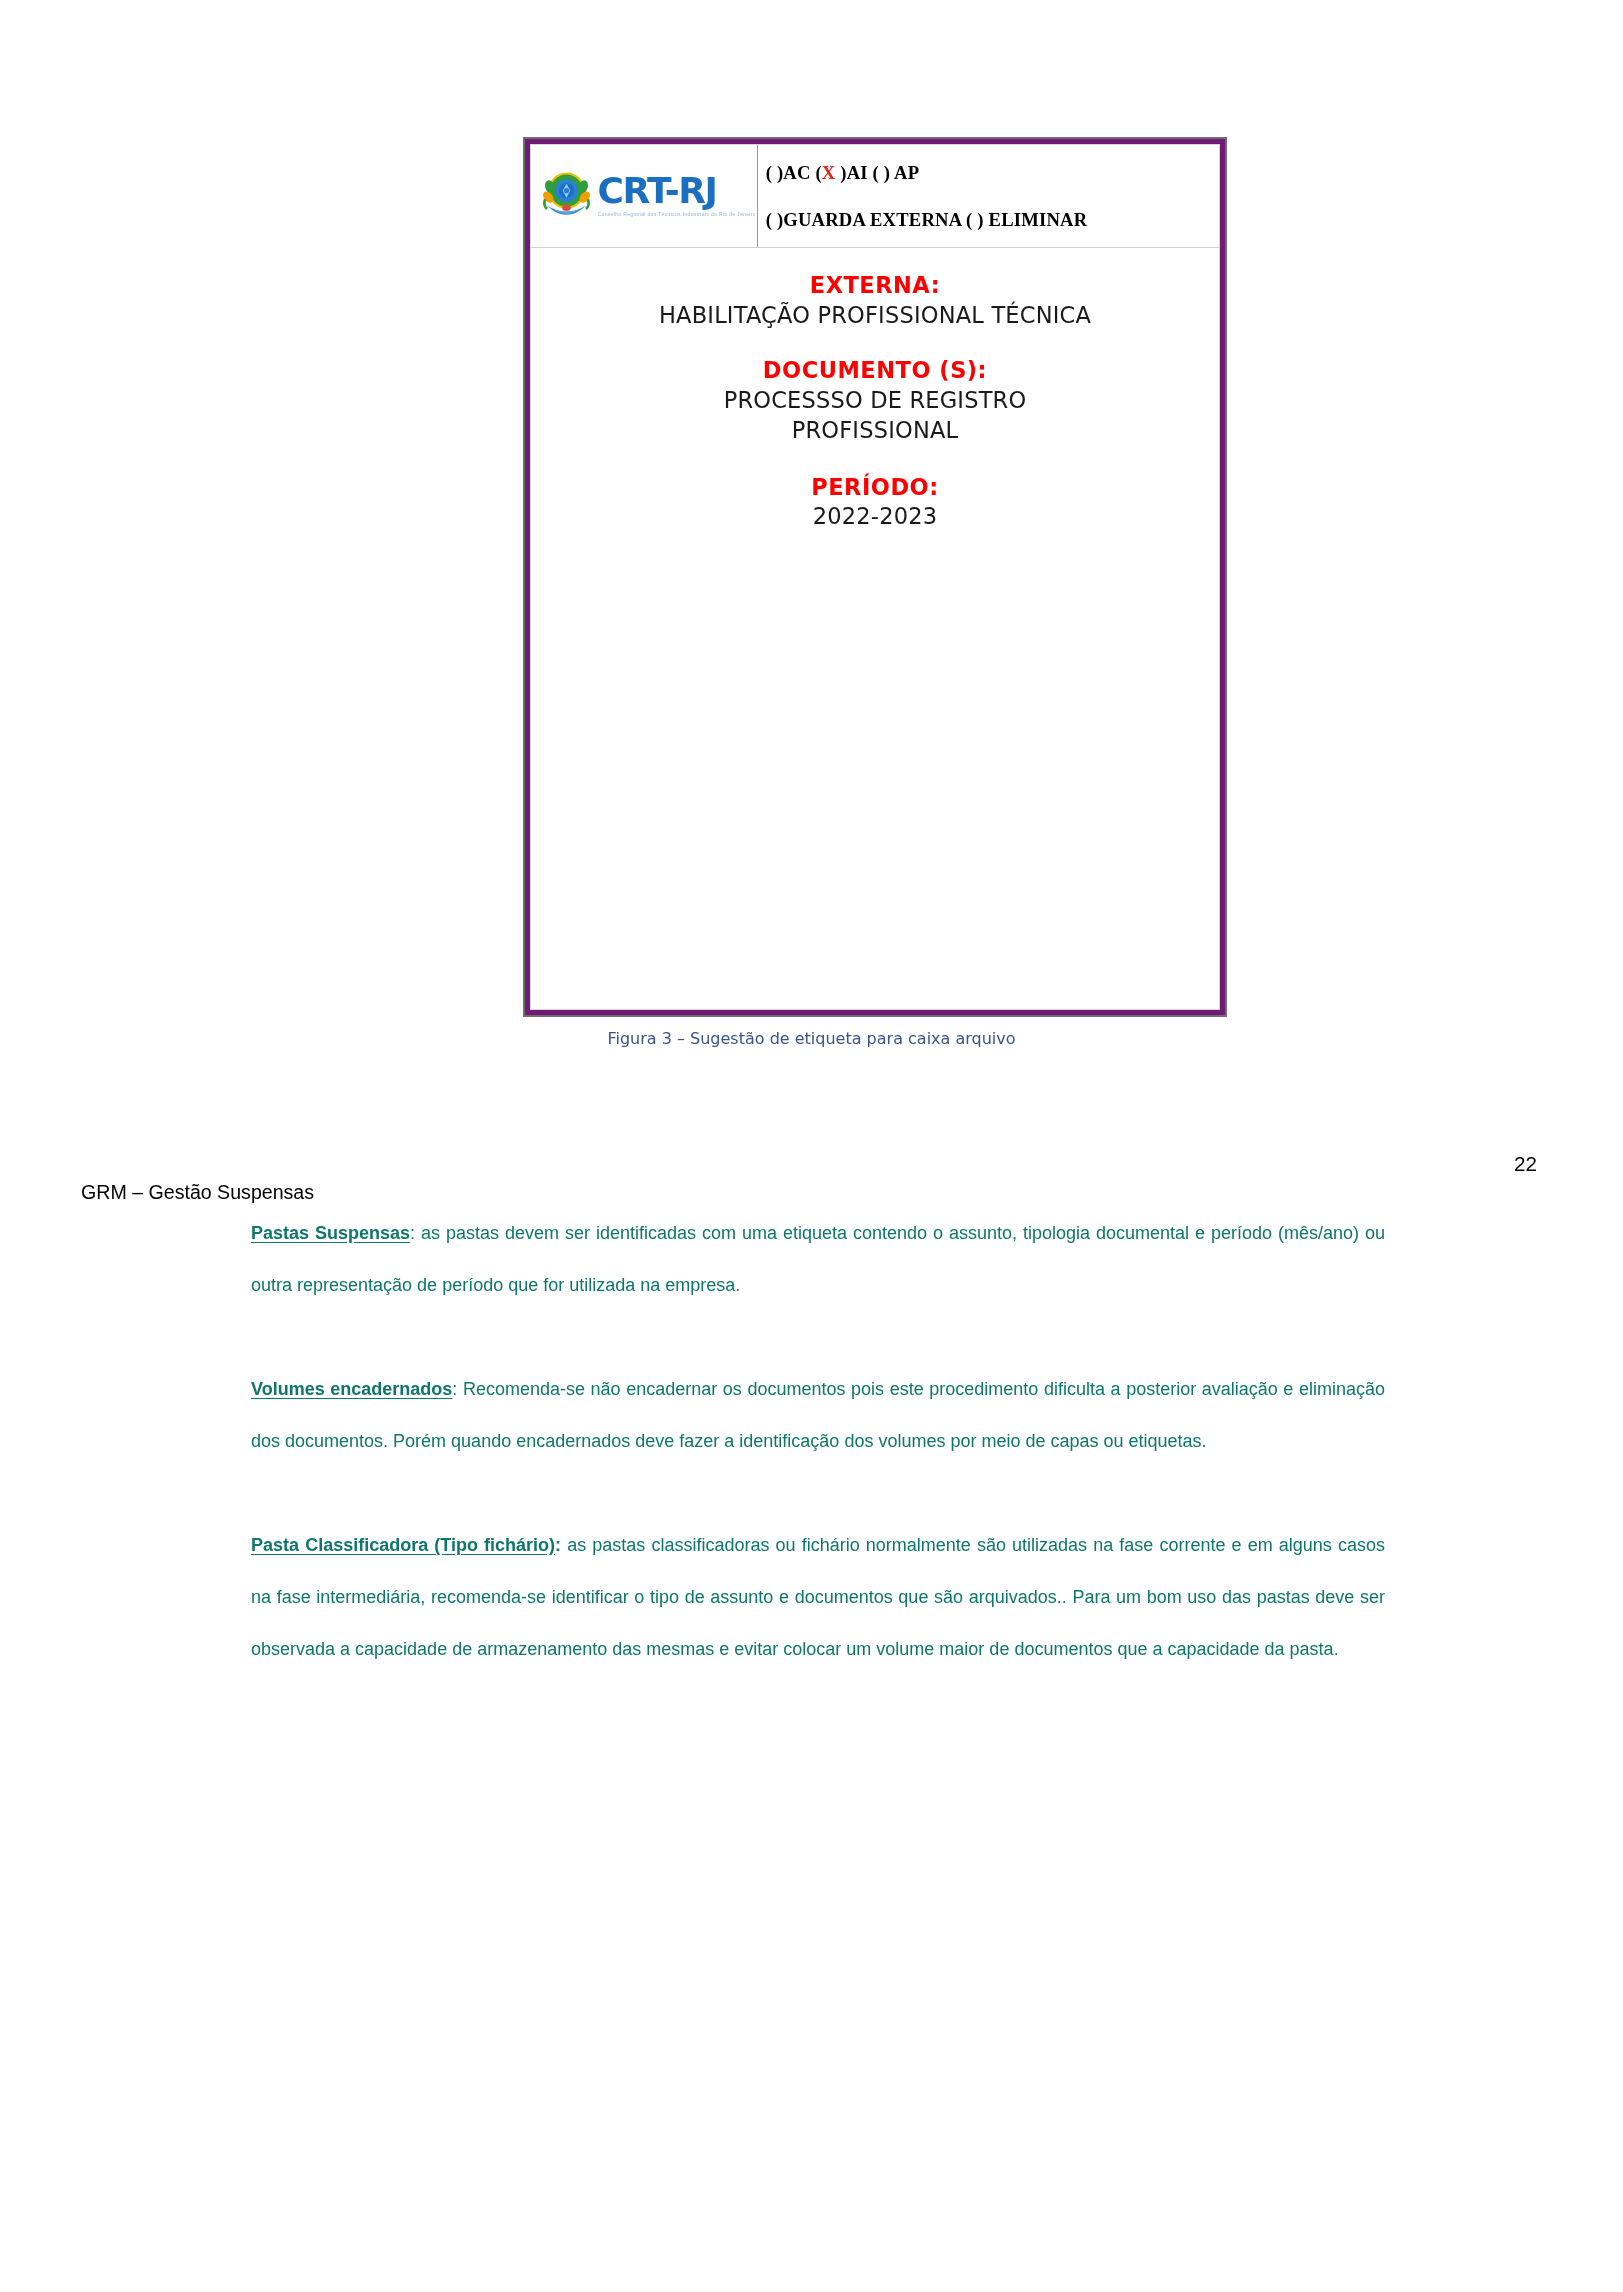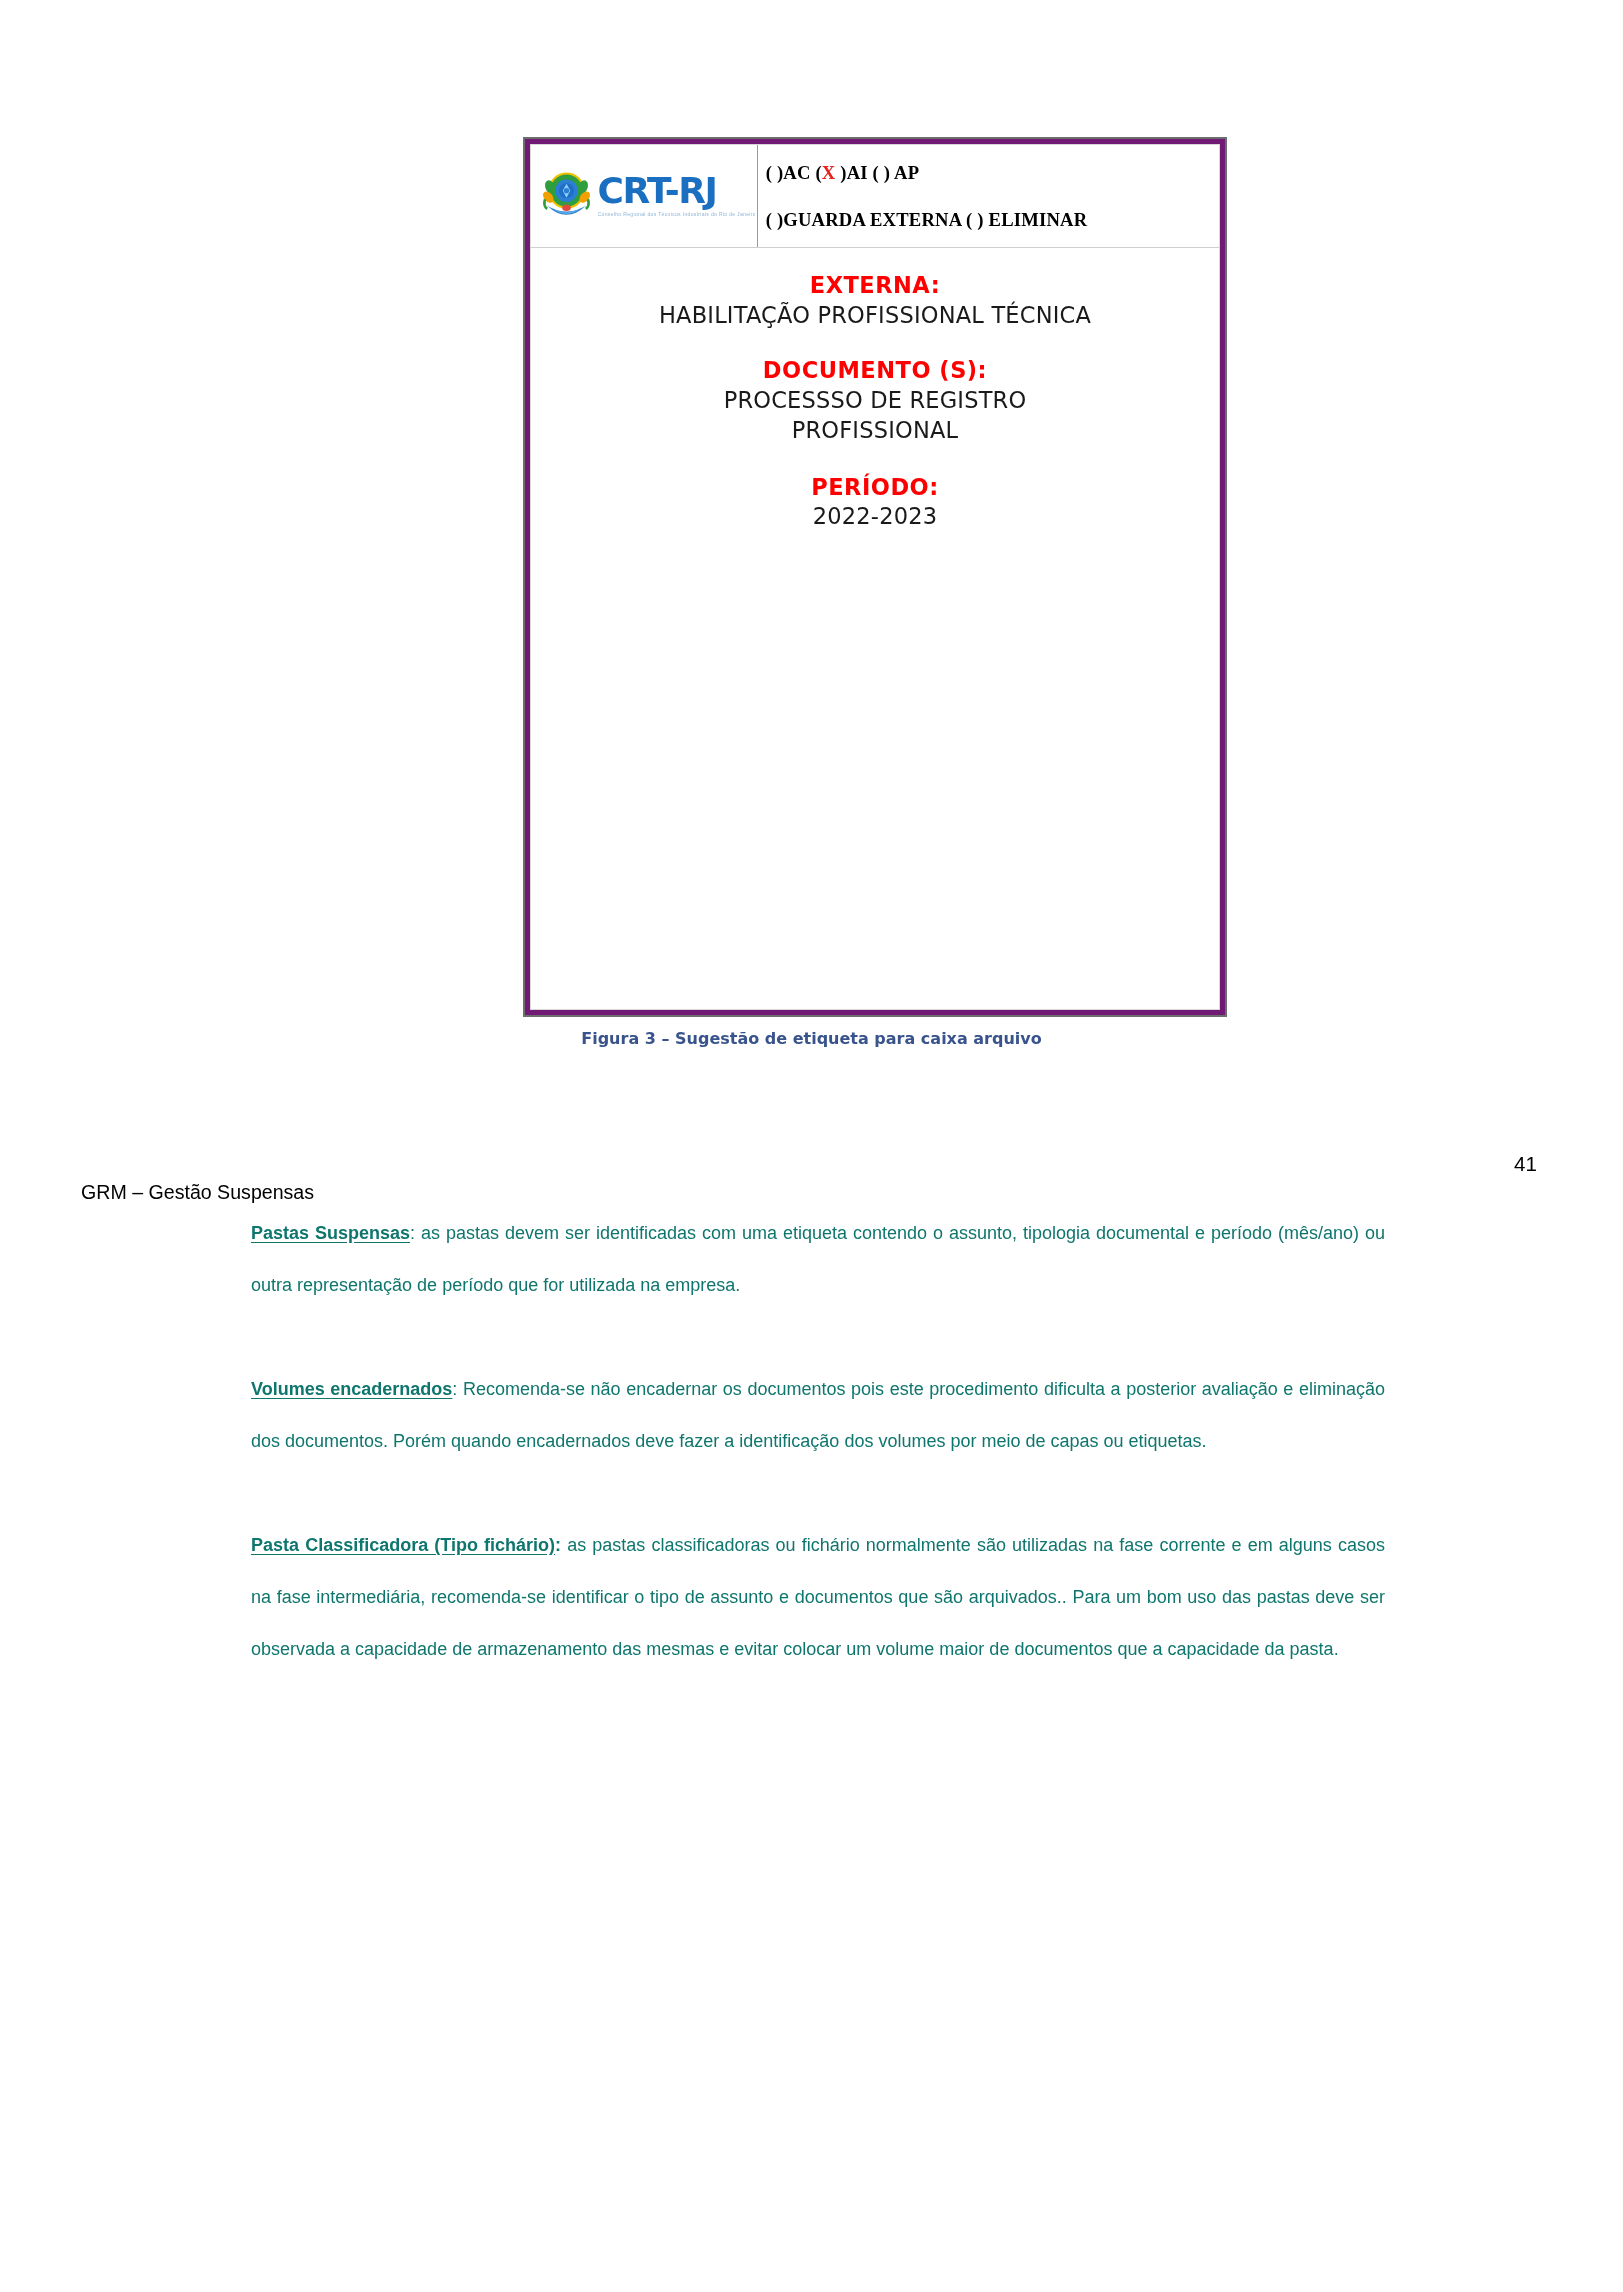--- a/index.html
+++ b/index.html
@@ -143,21 +143,21 @@
     color: #111111;
   }
 
   #figure-caption {
     position: absolute;
     left: 0;
     top: 1029px;
     width: 1623px;
     text-align: center;
     font-family: "DejaVu Sans", sans-serif;
-    font-weight: bold;
+    font-weight: normal;
     font-size: 16px;
     color: #39538c;
   }
 
   
   #page-number {
     position: absolute;
     right: 86px;
     top: 1152px;
     font-size: 20.6px;
@@ -262,21 +262,21 @@
 
 
       </div>
 
     </div>
   </div>
 
   <div id="figure-caption">Figura 3 – Sugestão de etiqueta para caixa arquivo</div>
 </div>
 
-<div id="page-number">41</div>
+<div id="page-number">22</div>
 <div id="running-head">GRM – Gestão Suspensas</div>
 
 <div id="body-text">
   <p class="para">
     <span class="lead-in">Pastas Suspensas</span><span>:</span><span> as pastas devem ser identificadas com uma etiqueta contendo o assunto, tipologia documental e período (mês/ano) ou outra representação de período que for utilizada na empresa.</span>
   </p>
   <p class="para">
     <span class="lead-in">Volumes encadernados</span><span>:</span><span> Recomenda-se não encadernar os documentos pois este procedimento dificulta a posterior avaliação e eliminação dos documentos. Porém quando encadernados deve fazer a identificação dos volumes por meio de capas ou etiquetas.</span>
   </p>
   <p class="para">

